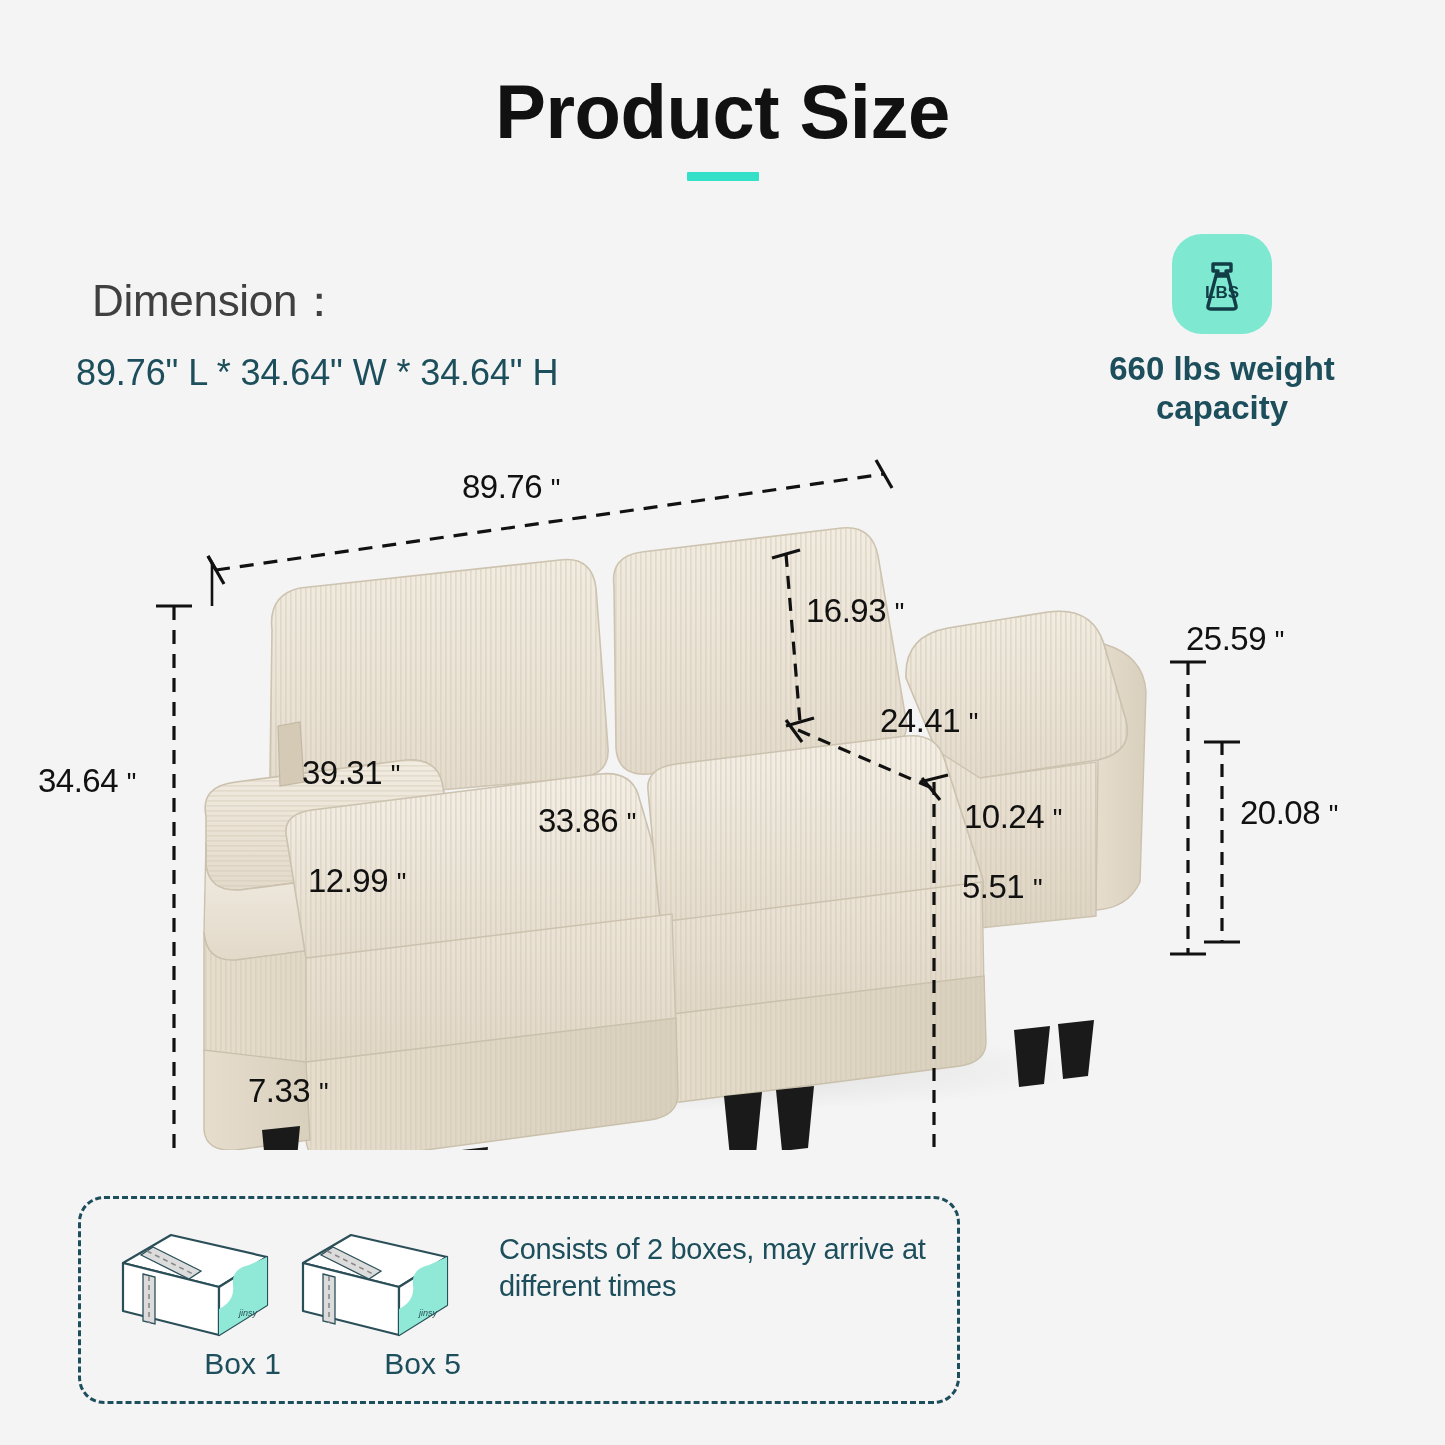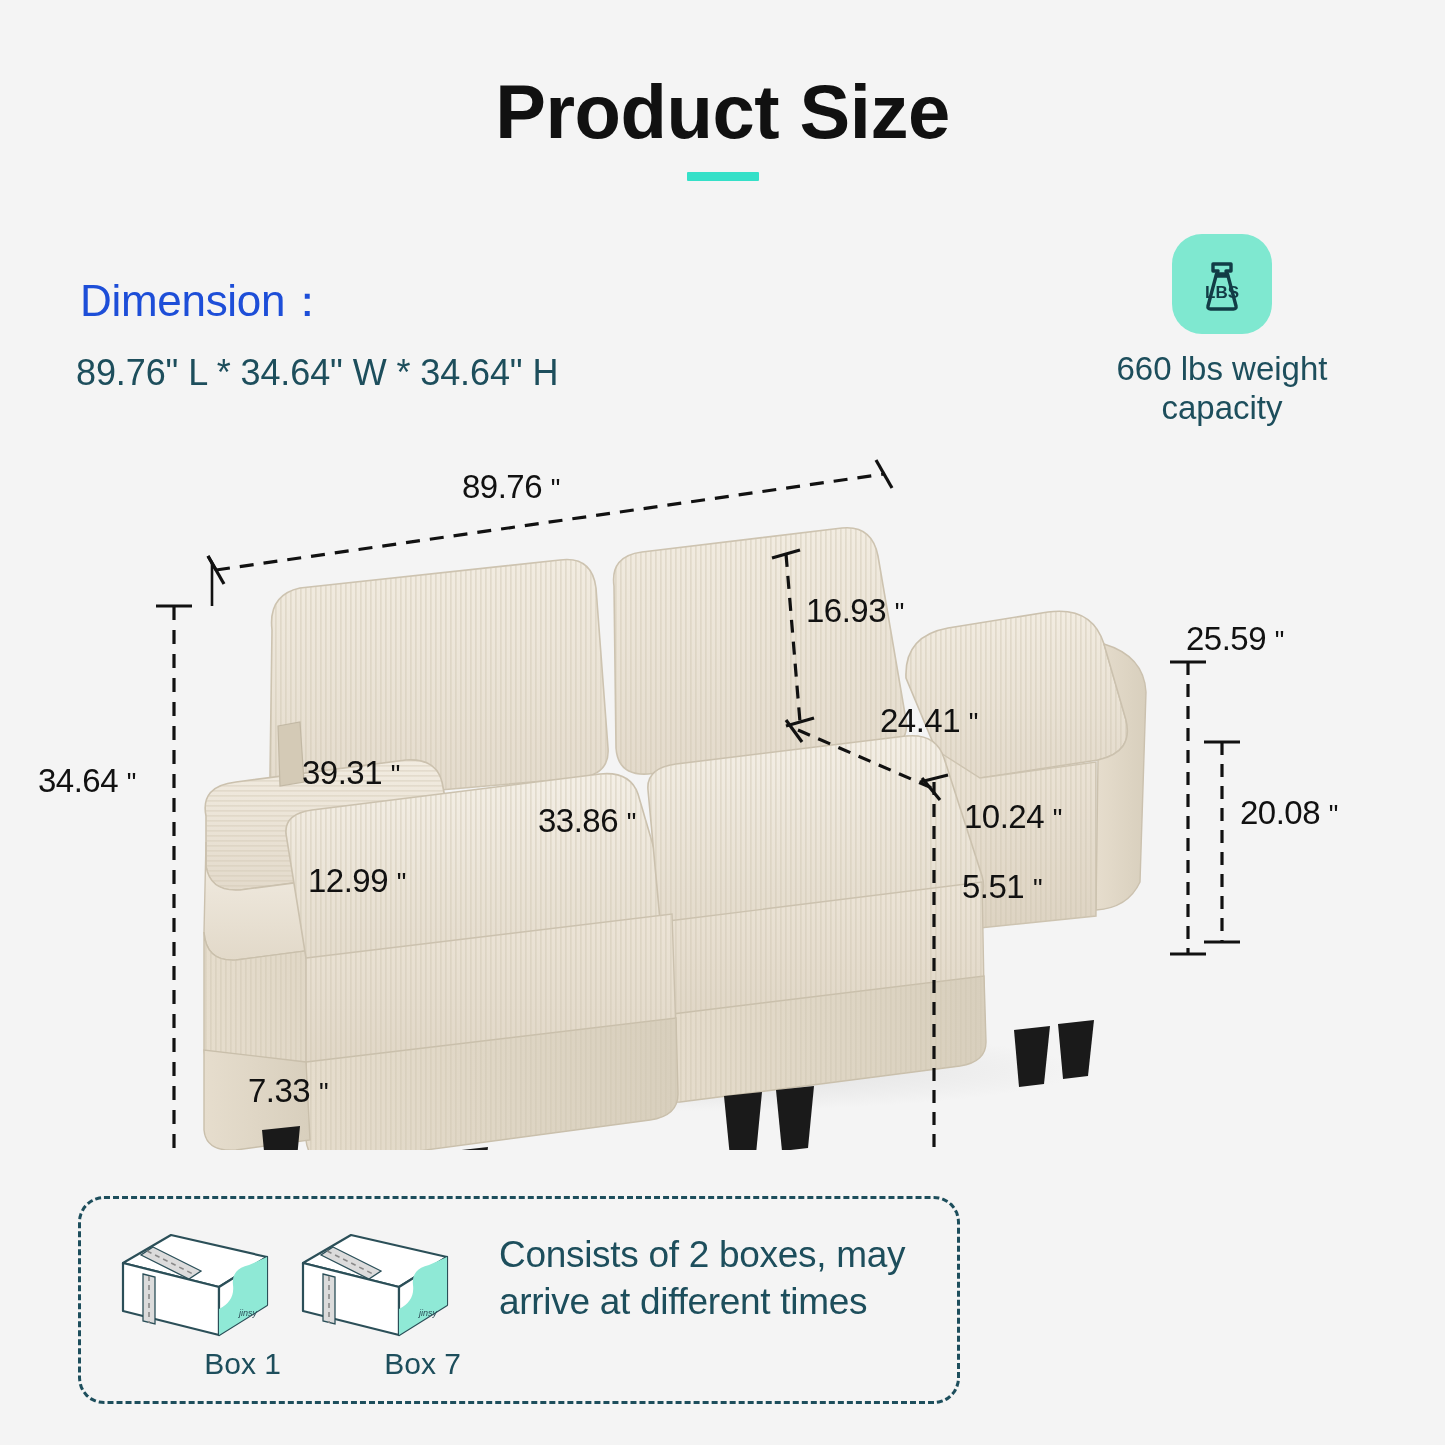--- a/index.html
+++ b/index.html
@@ -19,41 +19,41 @@
     font-size: 76px; font-weight: 700; color: #111111;
     letter-spacing: -0.5px;
   }
   .accent-bar {
     position: absolute; top: 172px; left: 50%; transform: translateX(-50%);
     width: 72px; height: 9px; background: #35e0c8; border-radius: 1px;
   }
 
   
   .dim-heading {
-    position: absolute; top: 272px; left: 80px;
-    font-size: 44px; font-weight: 400; color: #1d4ed8;
+    position: absolute; top: 272px; left: 92px;
+    font-size: 44px; font-weight: 400; color: #404040;
     letter-spacing: -0.3px;
     text-align: center;
   }
   .dim-value {
     position: absolute; top: 352px; left: 76px;
     font-size: 36px; font-weight: 400; color: #1d4e5c;
     letter-spacing: -0.1px;
   }
 
   
   .weight-wrap { position: absolute; top: 234px; left: 1062px; width: 320px; text-align: center; }
   .weight-icon {
     width: 100px; height: 100px; margin: 0 auto;
     background: #7fe8d0; border-radius: 30px;
     display: flex; align-items: center; justify-content: center;
   }
   .weight-text {
     margin-top: 16px; font-size: 33px; line-height: 1.17;
-    color: #1d4e5c; font-weight: 400;
+    color: #1d4e5c; font-weight: 700;
   }
 
   
   .stage { position: absolute; top: 430px; left: 0; width: 1445px; height: 720px; }
   .stage svg { display: block; }
 
   
   .dl {
     position: absolute; color: #111111; font-size: 33px;
     font-weight: 400; white-space: nowrap; letter-spacing: -0.5px;
@@ -68,21 +68,21 @@
     background: transparent;
   }
   .box-item { position: absolute; top: 24px; width: 172px; text-align: center; }
   .box-item.b1 { left: 28px; }
   .box-item.b2 { left: 208px; }
   .box-caption {
     font-size: 30px; color: #1d4e5c; font-weight: 400; text-align: right;
   }
   .boxes-text {
     position: absolute; left: 418px; top: 32px; width: 440px;
-    font-size: 37px; line-height: 1.28; color: #1d4e5c; font-weight: 400;
+    font-size: 29px; line-height: 1.28; color: #1d4e5c; font-weight: 400;
     letter-spacing: -0.3px;
   }
 </style>
 </head>
 <body>
 
 <div class="page">
 
   <div class="title">Product Size</div>
   <div class="accent-bar"></div>
@@ -359,19 +359,19 @@
         <path d="M14 40 L62 12 L158 34 L110 64 Z" fill="#ffffff" stroke="#2b4f58" stroke-width="2.2" stroke-linejoin="round"></path>
         <path d="M14 40 L110 64 L110 112 L14 88 Z" fill="#ffffff" stroke="#2b4f58" stroke-width="2.2" stroke-linejoin="round"></path>
         <path d="M110 64 L158 34 L158 82 L110 112 Z" fill="#ffffff" stroke="#2b4f58" stroke-width="2.2" stroke-linejoin="round"></path>
         <path d="M158 34 L158 82 L110 112 L110 86 Q126 78 124 62 Q122 46 140 42 Z" fill="#8fe9d6"></path>
         <path d="M44 24 L92 48 L80 56 L32 32 Z" fill="#dcdcdc" stroke="#2b4f58" stroke-width="1.3"></path>
         <path d="M38 28 L86 52" stroke="#8a8a8a" stroke-width="1.6" stroke-dasharray="5 4" fill="none"></path>
         <path d="M34 51 L46 54 L46 101 L34 98 Z" fill="#dcdcdc" stroke="#2b4f58" stroke-width="1.3"></path>
         <path d="M40 53 L40 100" stroke="#8a8a8a" stroke-width="1.6" stroke-dasharray="5 4" fill="none"></path>
         <text x="139" y="93" text-anchor="middle" font-family="Liberation Sans, sans-serif" font-size="9" font-style="italic" fill="#2b4f58">jinsy</text>
       </svg>
-      <div class="box-caption">Box 7</div>
+      <div class="box-caption">Box 5</div>
     </div>
 
     <div class="boxes-text">Consists of 2 boxes, may arrive at different times</div>
   </div>
 
 </div>
 
 </body></html>

